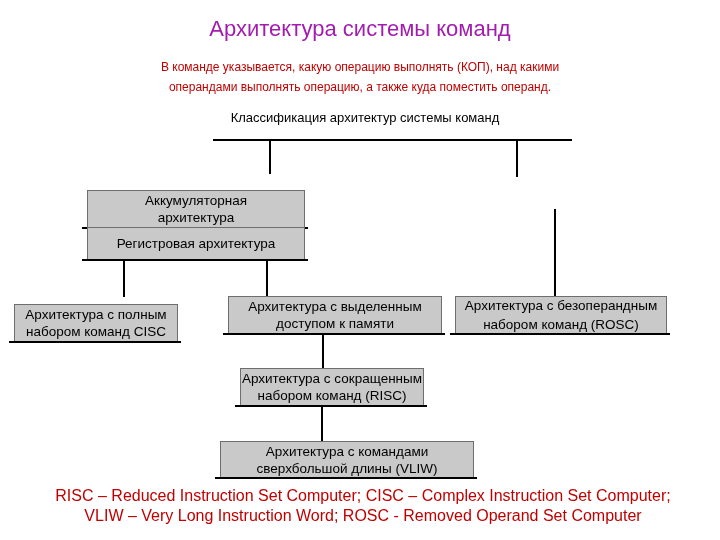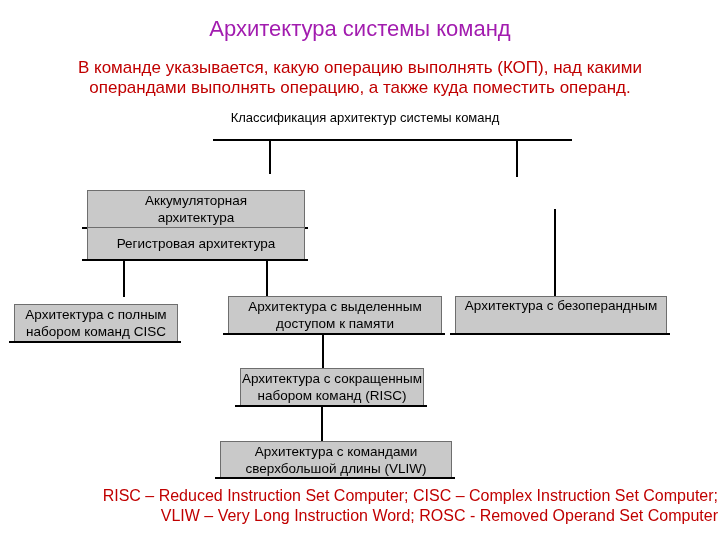--- a/index.html
+++ b/index.html
@@ -24,21 +24,21 @@
     font-size: 22px;
     line-height: 26px;
     color: #a21caf;
   }
   .intro {
     position: absolute;
     top: 58px;
     left: 0;
     width: 720px;
     text-align: center;
-    font-size: 17px;
+    font-size: 12px;
     line-height: 19.5px;
     color: #c00000;
   }
   .root-label {
     position: absolute;
     top: 110px;
     left: 155px;
     width: 420px;
     text-align: center;
     font-size: 13px;
@@ -70,21 +70,21 @@
   }
   .node span { display: block; white-space: nowrap; }
   .hline, .vline { position: absolute; background: #000000; }
   .hline { height: 2px; }
   .vline { width: 2px; }
   .footer {
     position: absolute;
     top: 486px;
     left: 8px;
     width: 710px;
-    text-align: right;
+    text-align: center;
     font-size: 16px;
     line-height: 20px;
     color: #c00000;
   }
 </style>
 </head>
 <body>
 
 <div id="slide">
 
@@ -122,28 +122,29 @@
     <span>набором команд CISC</span>
   </div>
 
   <div class="node" style="left:228px; top:296px; width:214px; height:38px;">
     <span>Архитектура с выделенным</span>
     <span>доступом к памяти</span>
   </div>
 
   <div class="node" style="left:455px; top:296px; width:212px; height:38px;justify-content:space-between;">
     <span>Архитектура с безоперандным</span>
+    <span>набором команд (ROSC)</span>
   </div>
 
   <div class="node" style="left:240px; top:368px; width:184px; height:38px;">
     <span>Архитектура с сокращенным</span>
     <span>набором команд (RISC)</span>
   </div>
 
-  <div class="node" style="left:220px; top:441px; width:232px; height:37px;">
+  <div class="node" style="left:220px; top:441px; width:254px; height:37px;">
     <span>Архитектура с командами</span>
     <span>сверхбольшой длины (VLIW)</span>
   </div>
 
   <div class="footer">
     <div>RISC – Reduced Instruction Set Computer; CISC – Complex Instruction Set Computer;</div>
     <div>VLIW – Very Long Instruction Word; ROSC - Removed Operand Set Computer</div>
   </div>
 
 </div>

